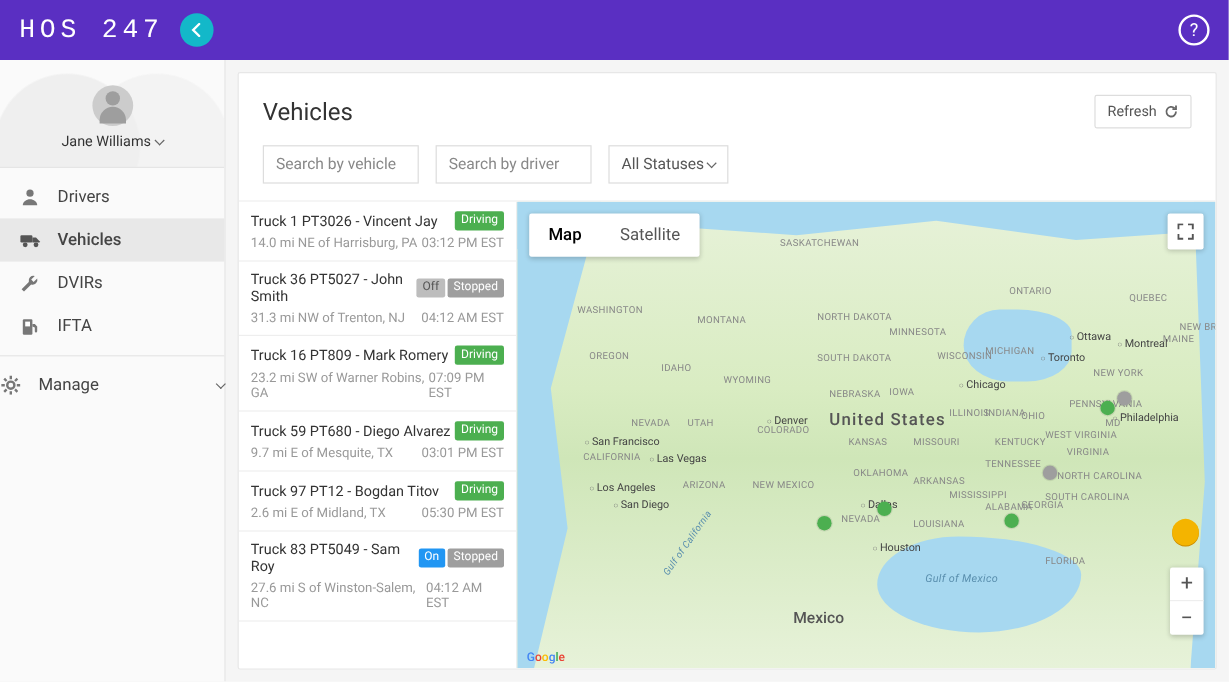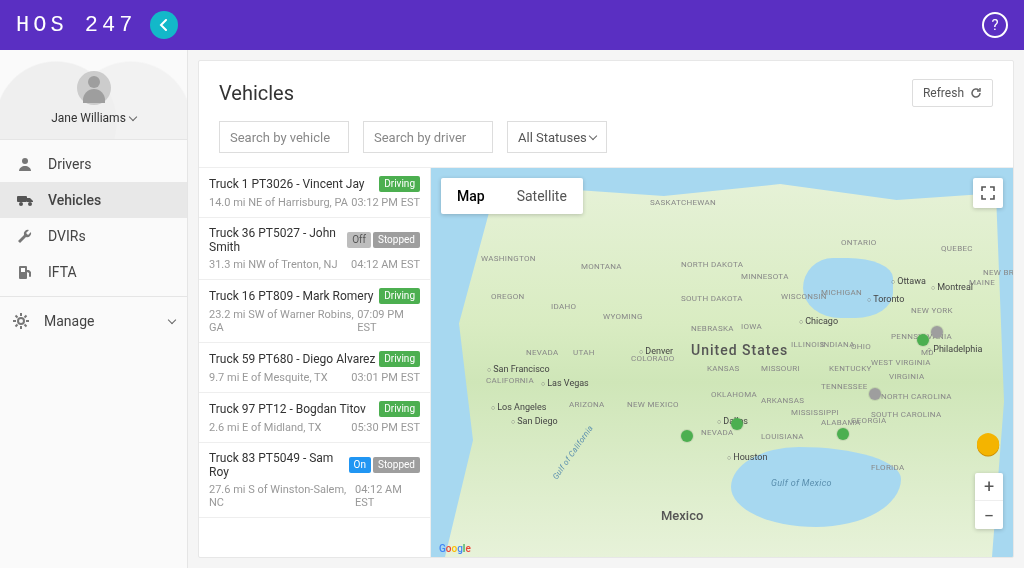--- a/index.html
+++ b/index.html
@@ -17,21 +17,21 @@
   .user-block::after { content:""; position:absolute; left:0; right:0; bottom:0; height:1px; background:#e5e5e5; }
   .avatar { width: 34px; height: 34px; border-radius: 50%; background:#ccc; display:flex; align-items:center; justify-content:center; position:relative; z-index:1; margin-top:6px;}
   .avatar .head { width:12px; height:12px; border-radius:50%; background:#9e9e9e; position:absolute; top:5px; }
   .avatar .body { width:22px; height:14px; border-radius:11px 11px 0 0; background:#9e9e9e; position:absolute; bottom:2px; }
   .user-name-row { font-size:12px; color:#333; margin-top:6px; display:flex; align-items:center; gap:4px; position:relative; z-index:1;}
   .nav { padding-top: 6px; }
   .nav-item { display:flex; align-items:center; gap:14px; padding: 10px 16px; font-size:14px; color:#444; cursor:pointer; }
   .nav-item.active { background:#e8e8e8; font-weight:500; }
   .nav-icon { width:18px; display:flex; justify-content:center; color:#666; }
   .nav-sep { height:1px; background:#e5e5e5; margin: 6px 0; }
-  .manage-row { display:flex; align-items:center; justify-content:space-between; padding:10px 12px; cursor:pointer; font-size:14px; color:#444; }
+  .manage-row { display:flex; align-items:center; justify-content:space-between; padding:10px 0; cursor:pointer; font-size:14px; color:#444; }
   .manage-row .left { display:flex; align-items:center; gap:14px; }
   .main { flex:1; background:#fff; margin:10px; border:1px solid #e7e7e7; border-radius:2px; display:flex; flex-direction:column; overflow:hidden; }
   .page-head { display:flex; align-items:center; justify-content:space-between; padding: 18px 20px 14px; }
   .page-title { font-size:20px; font-weight:400; color:#333; }
   .refresh-btn { border:1px solid #ddd; background:#fff; padding:6px 10px; font-size:12px; color:#555; display:flex; align-items:center; gap:6px; cursor:pointer; border-radius:2px; }
   .filters { display:flex; gap:14px; padding: 0 20px 14px; align-items:center; }
   .filters input { height:32px; border:1px solid #ddd; padding:0 10px; font-size:13px; width:130px; color:#333; }
   .filters input::placeholder { color:#888; }
   .select { height:32px; border:1px solid #ddd; padding:0 10px; font-size:13px; color:#555; display:flex; align-items:center; justify-content:space-between; width:100px; cursor:pointer; background:#fff;}
   .content { display:flex; flex:1; border-top:1px solid #eee; overflow:hidden; }

